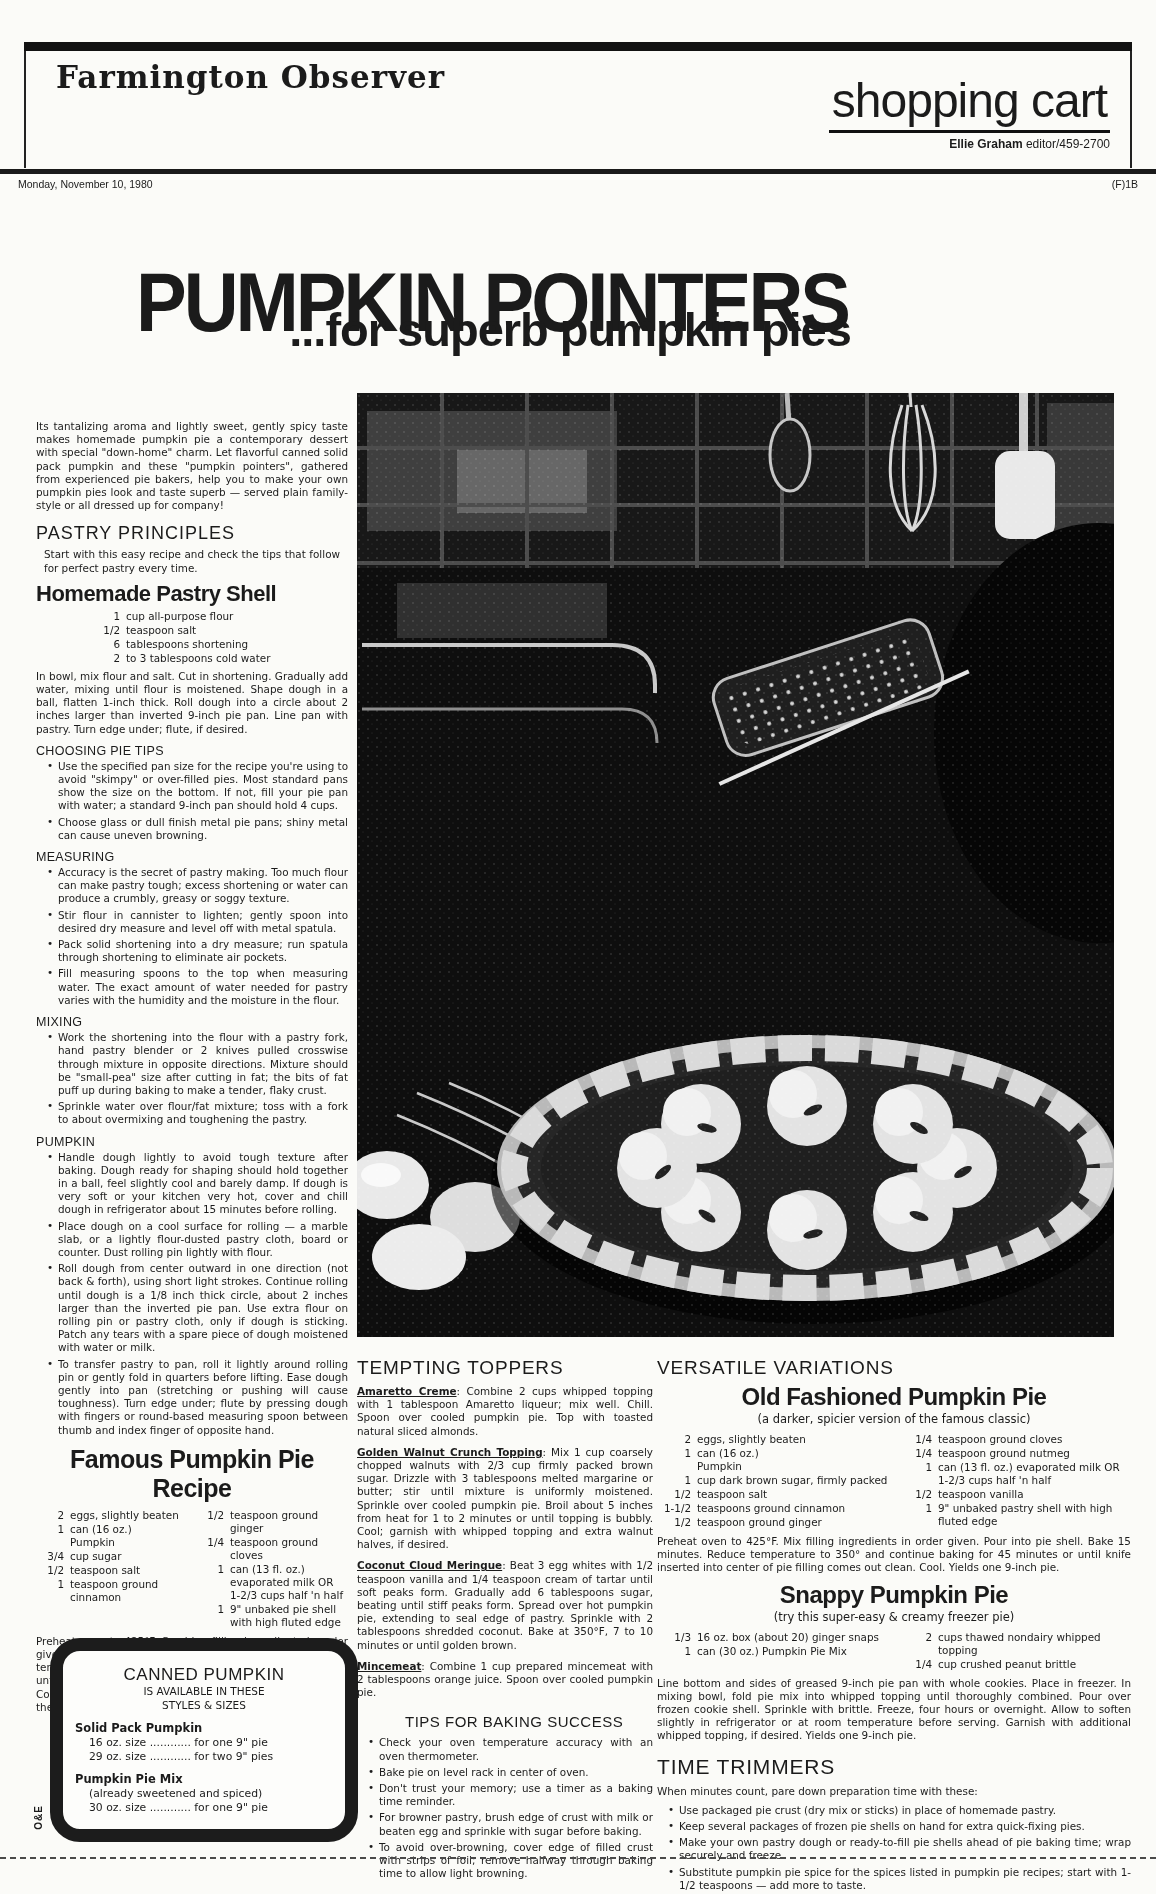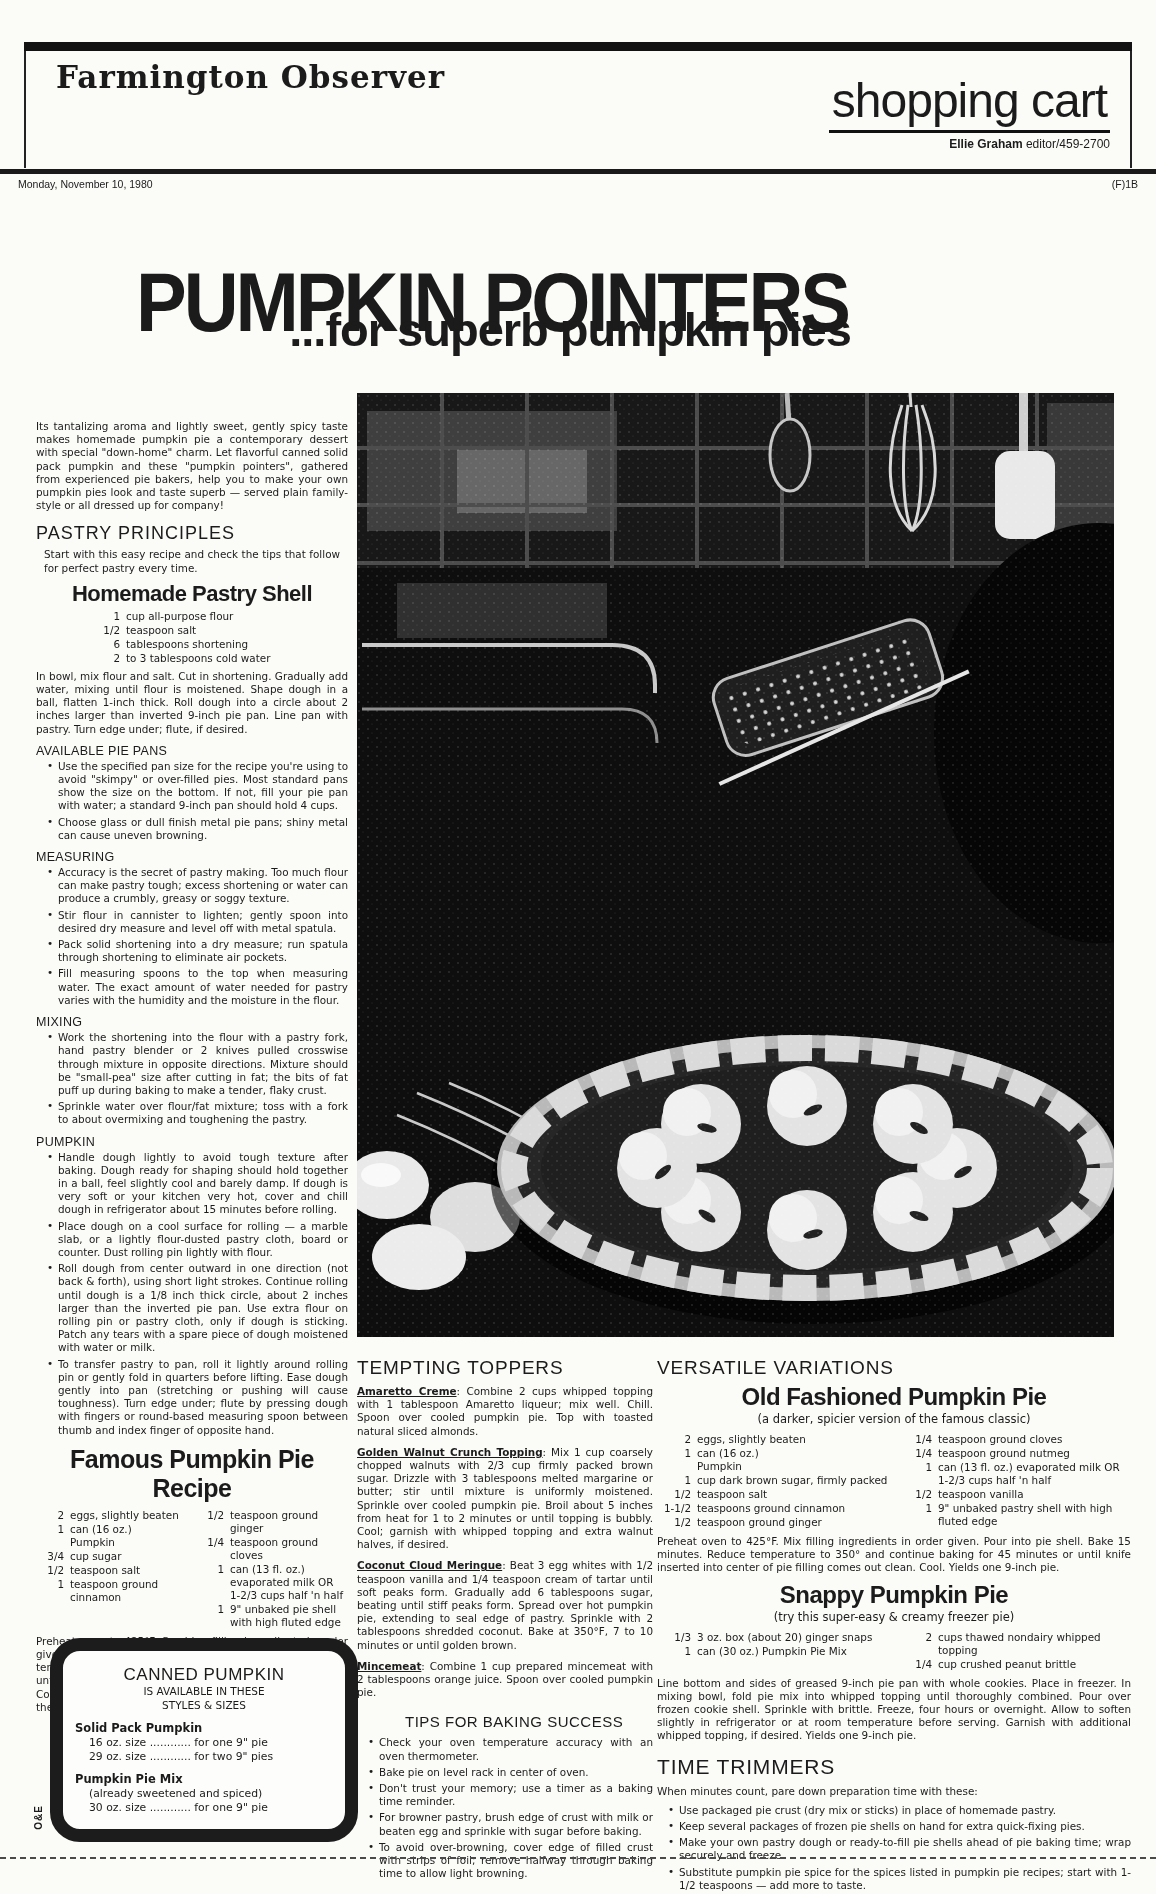--- a/index.html
+++ b/index.html
@@ -28,21 +28,21 @@
   .headline-sub{position:absolute;left:285px;top:306px;width:570px;text-align:center;
             font-family:"Liberation Sans",sans-serif;font-weight:bold;font-size:47px;
             letter-spacing:-1px;line-height:1;}
   
   .body{font-size:10.4px;line-height:1.27;text-align:justify;margin:0 0 6px;}
   .sec-head{font-family:"Liberation Sans",sans-serif;font-weight:normal;font-size:18px;
             letter-spacing:1px;margin:11px 0 4px;}
   .sec-intro{font-size:10.4px;line-height:1.27;margin:0 8px 4px 8px;text-align:justify;}
   .sub-head{font-family:"Liberation Sans",sans-serif;font-weight:normal;font-size:12.5px;
             letter-spacing:.3px;margin:8px 0 2px;}
-  .recipe-title{text-align:center;font-family:"Liberation Sans",sans-serif;font-weight:bold;
+  .recipe-title{font-family:"Liberation Sans",sans-serif;font-weight:bold;
                 font-size:22px;margin:6px 0 3px;letter-spacing:-.5px;}
   .big-title{text-align:center;font-family:"Liberation Sans",sans-serif;font-weight:bold;
              font-size:25px;margin:8px 0 4px;letter-spacing:-.5px;}
   ul.bul{list-style:none;margin:2px 0 5px;padding:0 0 0 22px;}
   ul.bul li{position:relative;margin-bottom:3px;font-size:10.4px;line-height:1.27;text-align:justify;}
   ul.bul li::before{content:"\2022";position:absolute;left:-11px;top:-1px;}
   .ing-list{margin:2px 0 5px;}
   .ing{display:flex;margin-bottom:1px;font-size:10.4px;line-height:1.25;}
   .qty{flex:none;width:28px;text-align:right;padding-right:6px;}
   .itx{white-space:pre-line;}
@@ -125,21 +125,21 @@
           <span class="itx">tablespoons shortening</span>
         </div>
       <div class="ing">
           <span class="qty">2</span>
           <span class="itx">to 3 tablespoons cold water</span>
         </div>
     </div>
     <p class="body">In bowl, mix flour and salt. Cut in shortening. Gradually add water, mixing until flour is moistened. Shape dough in a ball, flatten 1-inch thick. Roll dough into a circle about 2 inches larger than inverted 9-inch pie pan. Line pan with pastry. Turn edge under; flute, if desired.</p>
 
     <section>
-      <h3 class="sub-head">AVAILABLE PIE PANS</h3>
+      <h3 class="sub-head">CHOOSING PIE TIPS</h3>
       <ul class="bul">
         <li>Use the specified pan size for the recipe you're using to avoid "skimpy" or over-filled pies. Most standard pans show the size on the bottom. If not, fill your pie pan with water; a standard 9-inch pan should hold 4 cups.</li>
         <li>Choose glass or dull finish metal pie pans; shiny metal can cause uneven browning.</li>
       </ul>
     </section>
 
     <section>
       <h3 class="sub-head">MEASURING</h3>
       <ul class="bul">
         <li>Accuracy is the secret of pastry making. Too much flour can make pastry tough; excess shortening or water can produce a crumbly, greasy or soggy texture.</li>
@@ -427,21 +427,21 @@
       </div>
     </div>
     <p class="body">Preheat oven to 425°F. Mix filling ingredients in order given. Pour into pie shell. Bake 15 minutes. Reduce temperature to 350° and continue baking for 45 minutes or until knife inserted into center of pie filling comes out clean. Cool. Yields one 9-inch pie.</p>
 
     <h2 class="r-title">Snappy Pumpkin Pie</h2>
     <p class="r-sub">(try this super-easy &amp; creamy freezer pie)</p>
     <div class="two-col rq">
       <div class="ing-list">
         <div class="ing">
             <span class="qty">1/3</span>
-            <span class="itx">3 oz. box (about 20) ginger snaps</span>
+            <span class="itx">16 oz. box (about 20) ginger snaps</span>
           </div>
         <div class="ing">
             <span class="qty">1</span>
             <span class="itx">can (30 oz.)      Pumpkin Pie Mix</span>
           </div>
       </div>
       <div class="ing-list">
         <div class="ing">
             <span class="qty">2</span>
             <span class="itx">cups thawed nondairy whipped topping</span>

